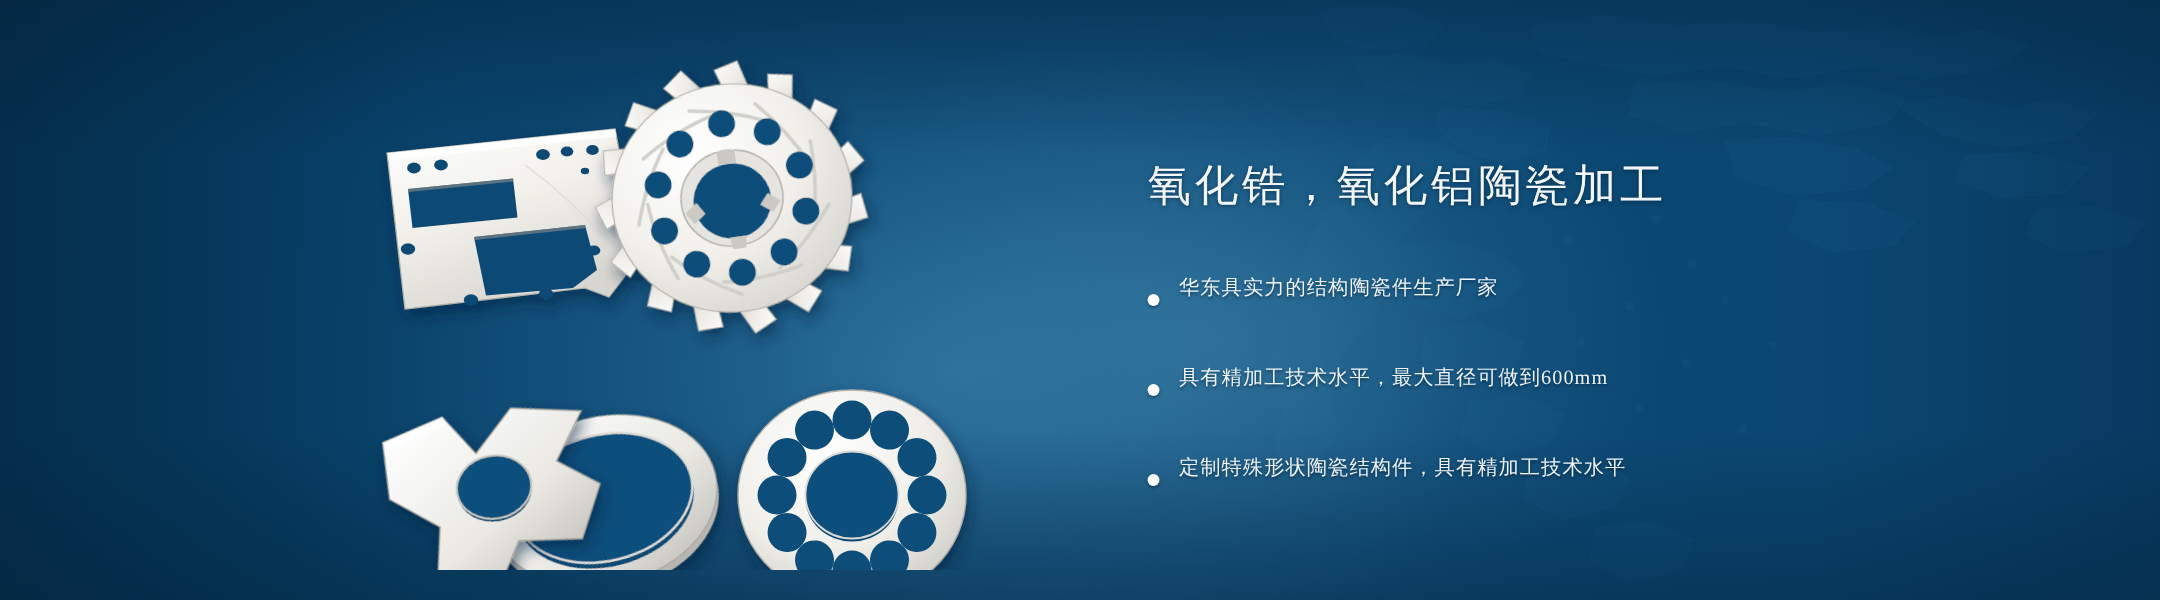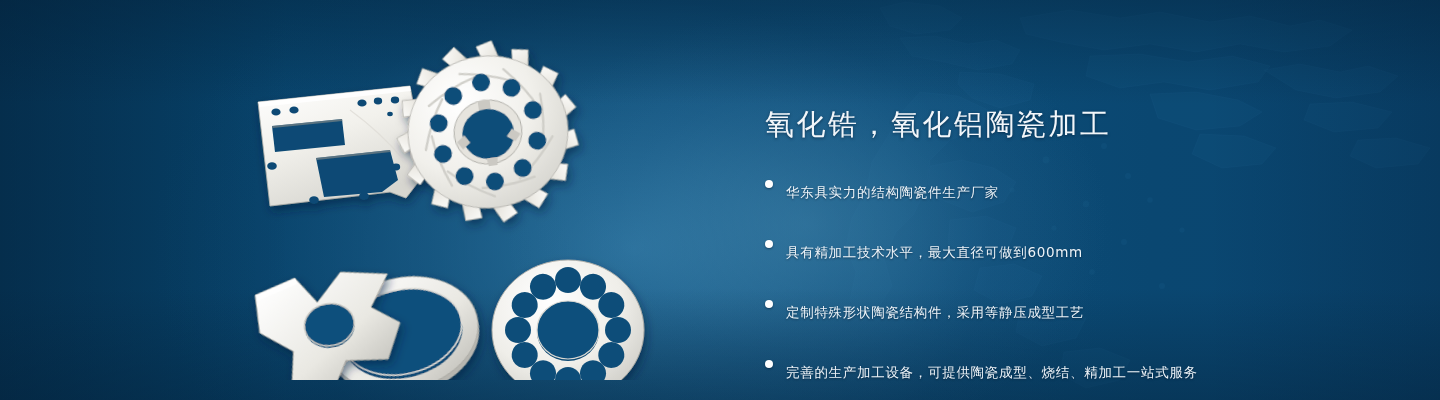--- a/index.html
+++ b/index.html
@@ -6,20 +6,21 @@
   html,body { width:1440px; height:400px; overflow:hidden; }
   body {
     font-family:"DejaVu Sans","Liberation Sans",sans-serif;
     background:#06395c;
   }
   .banner {
     position:relative;
     width:1440px; height:400px;
     overflow:hidden;
     background:#a16207;
+    font-family:Liberation Serif, serif;
   }
   
   .bg-base {
     position:absolute; inset:0;
     background:linear-gradient(90deg,#073e63 0%,#07436b 18%,#0a4a74 46%,#0c4d78 62%,#0a4771 80%,#0a4570 100%);
   }
   .bg-glow {
     position:absolute; inset:0;
     background:radial-gradient(ellipse 620px 430px at 44% 62%,
       rgba(62,136,180,0.62) 0%,
@@ -53,21 +54,21 @@
     color:#f2f6fa;
     font-size:29px;
     line-height:40px;
     letter-spacing:2.5px;
     font-weight:400;
     text-shadow:0 1px 3px rgba(0,20,40,0.55);
     white-space:nowrap;
   }
   .bullets { margin-top:21px; list-style:none; }
   .bullet {
-    display:flex; align-items:flex-start;
+    display:flex; align-items:flex-end;
     height:24px;
     margin-top:36px;
   }
   .bullet-dot {
     width:8px; height:8px; border-radius:50%;
     background:#ffffff;
     flex:0 0 8px;
     margin-right:13px;
     box-shadow:0 1px 2px rgba(0,15,35,0.45);
   }
@@ -285,22 +286,18 @@
       <li class="bullet">
         <span class="bullet-dot"></span>
         <span class="bullet-text">华东具实力的结构陶瓷件生产厂家</span>
       </li>
       <li class="bullet">
         <span class="bullet-dot"></span>
         <span class="bullet-text">具有精加工技术水平，最大直径可做到600mm</span>
       </li>
       <li class="bullet">
         <span class="bullet-dot"></span>
-        <span class="bullet-text">定制特殊形状陶瓷结构件，采用等静压成型工艺</span>
-      </li>
-      <li class="bullet">
-        <span class="bullet-dot"></span>
-        <span class="bullet-text">完善的生产加工设备，可提供陶瓷成型、烧结、精加工一站式服务</span>
+        <span class="bullet-text">定制特殊形状陶瓷结构件，具有精加工技术水平</span>
       </li>
     </ul>
   </div>
 
 </div>
 
 </body></html>

